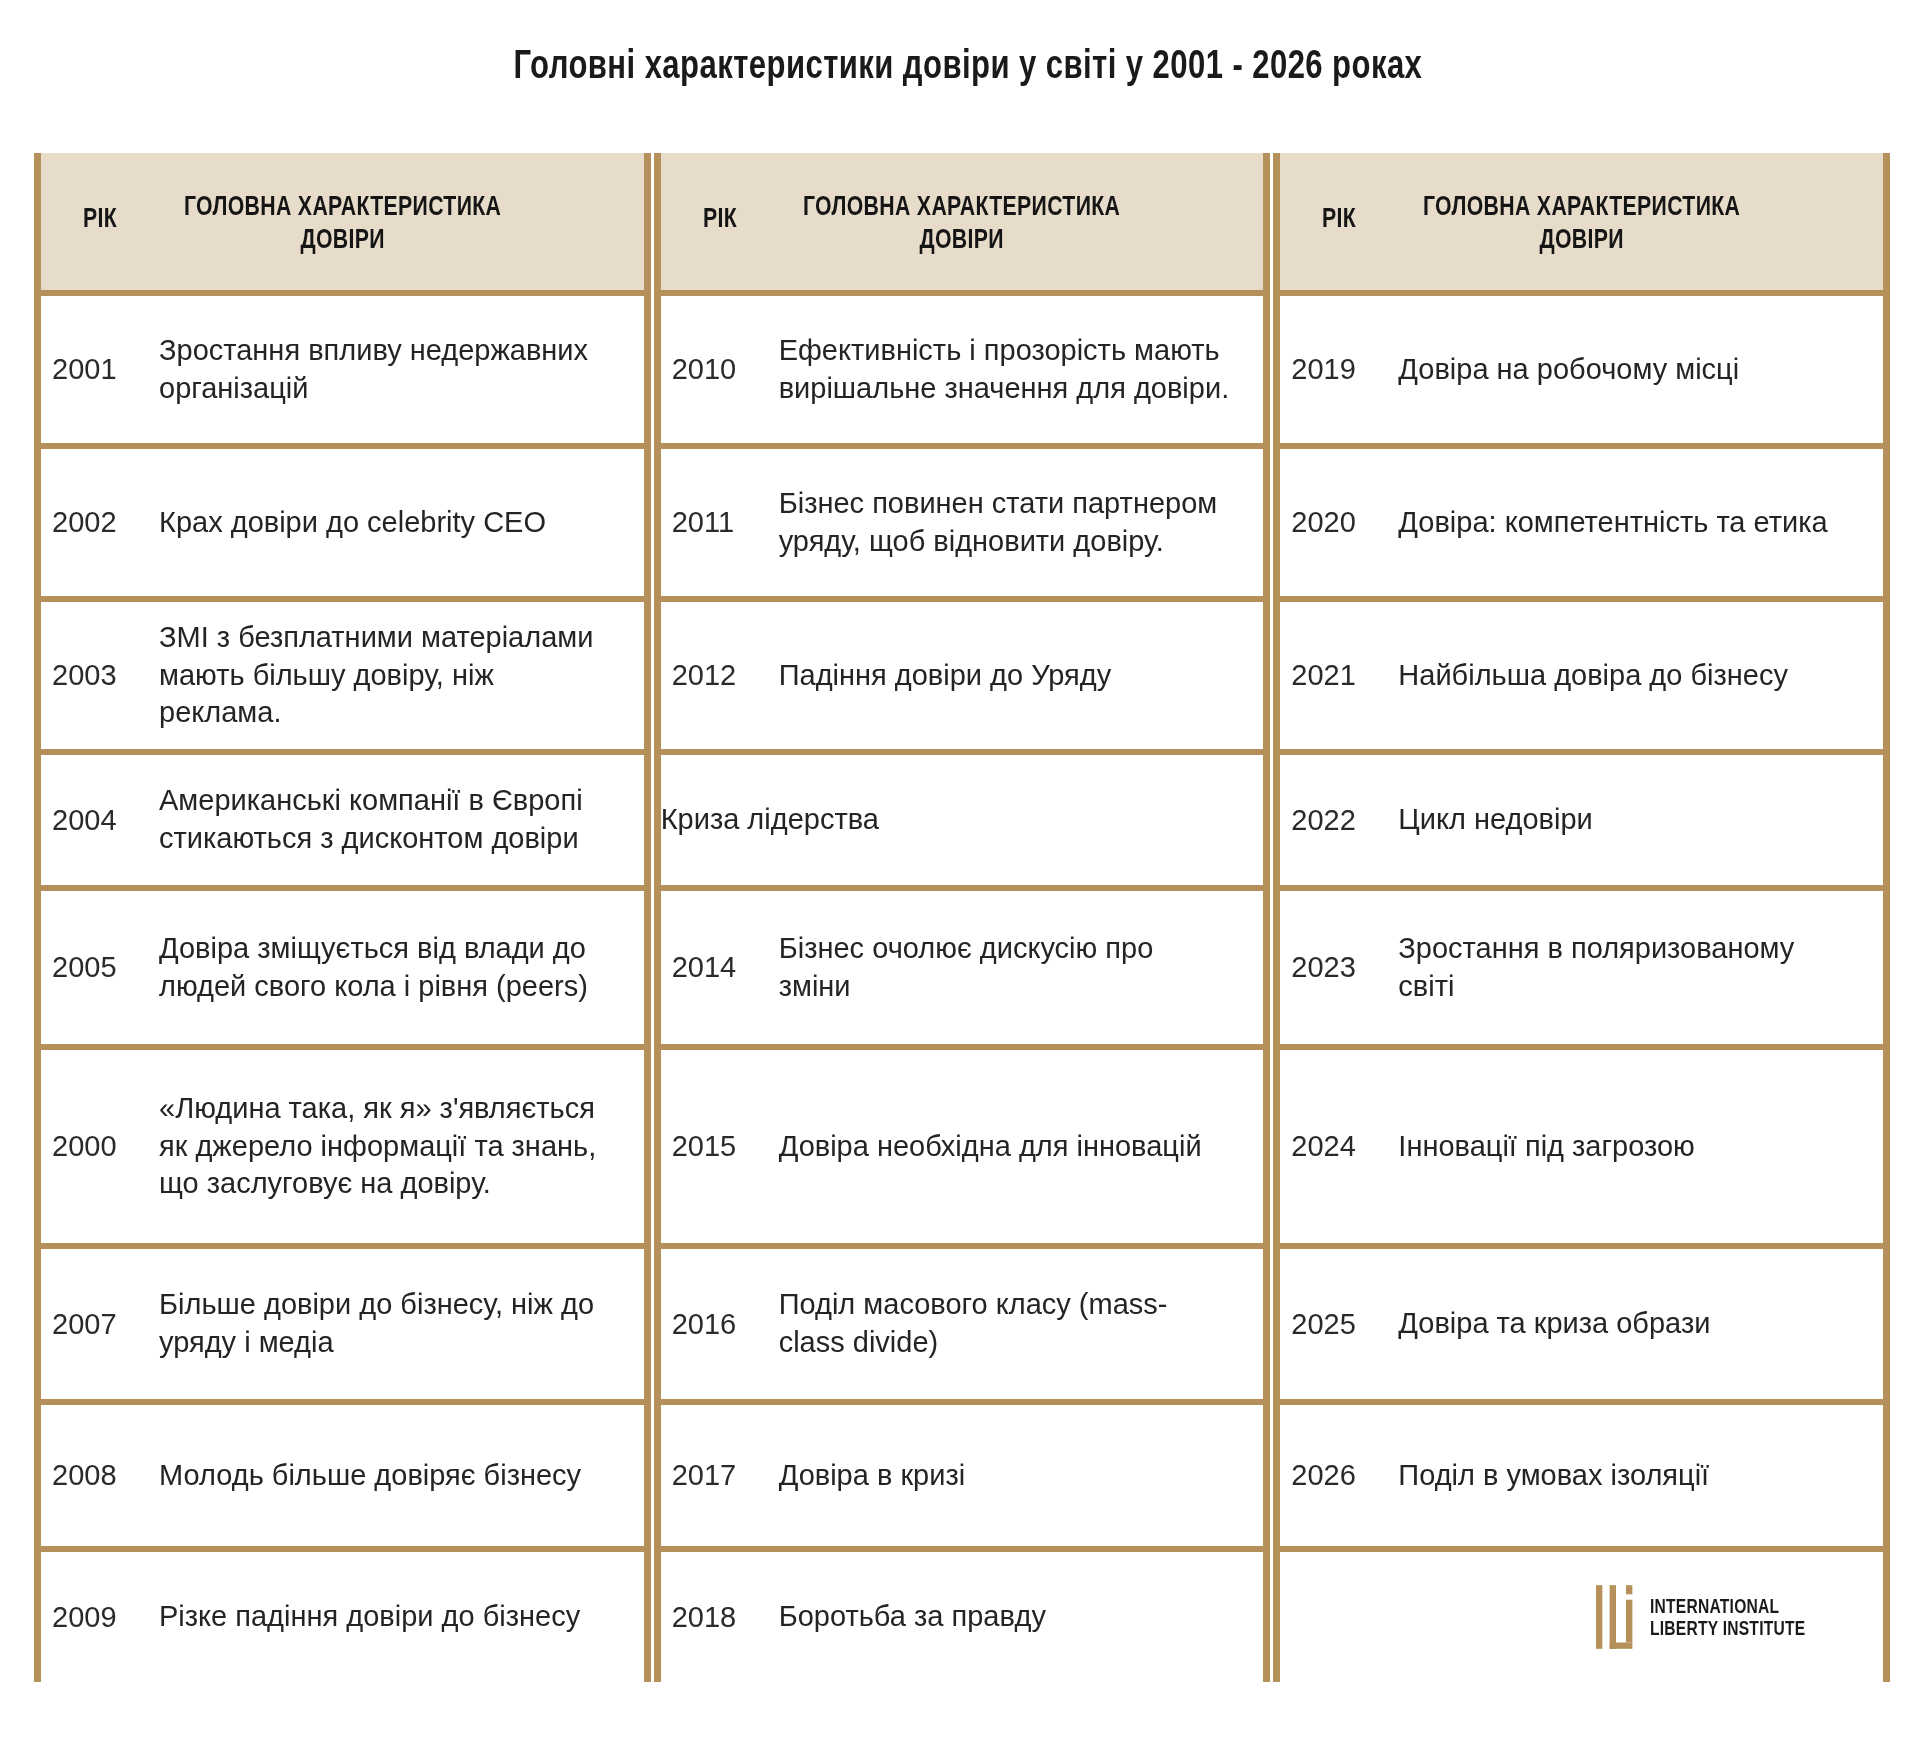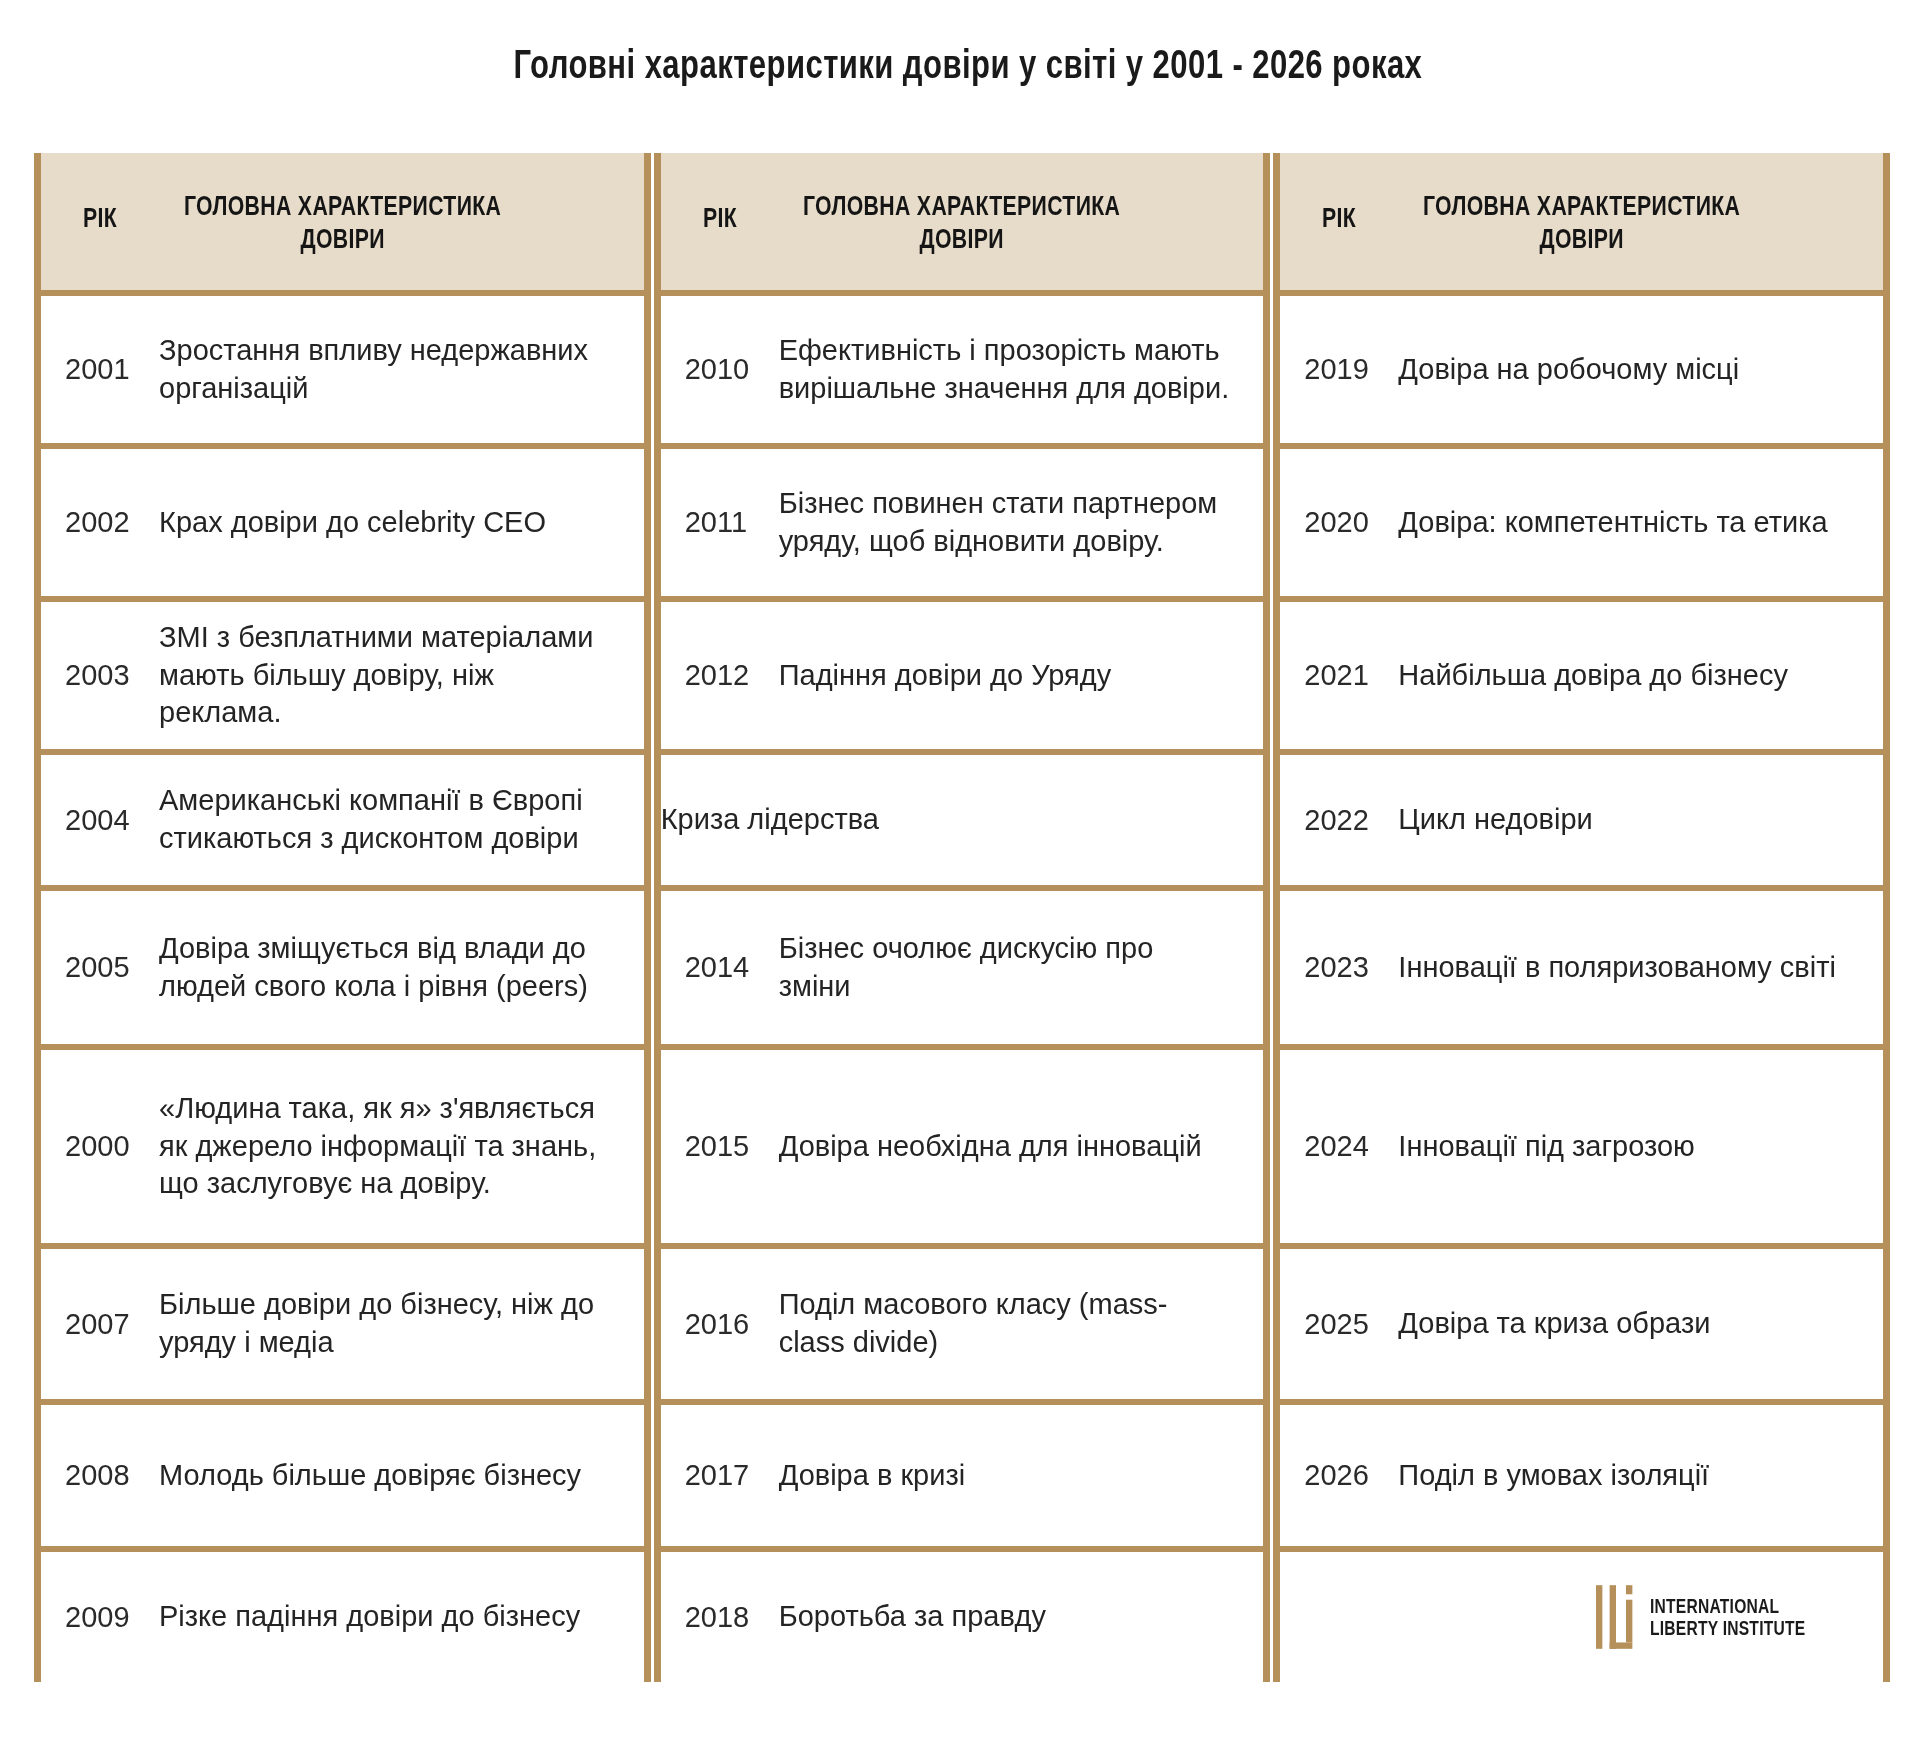--- a/index.html
+++ b/index.html
@@ -14,21 +14,21 @@
   .row{display:flex;border-top:6px solid #b5905a;box-sizing:border-box;background:#ffffff;}
   .row.header{border-top:none;background:#e7dcc9;position:relative;}
   .h0{height:137px}.h1{height:153px}.h2{height:153px}.h3{height:153px}.h4{height:136px}
   .h5{height:159px}.h6{height:199px}.h7{height:156px}.h8{height:147px}.h9{height:136px}
   .hdr-year{position:absolute;left:0;top:0;bottom:8px;width:118px;
             display:flex;align-items:center;justify-content:center;}
   .hdr-label{position:absolute;left:0;top:0;right:0;bottom:0;
              display:flex;flex-direction:column;align-items:center;justify-content:center;gap:4px;}
   .cond{display:inline-block;font-size:25px;font-weight:bold;color:#151515;
         white-space:nowrap;transform:scale(0.85,1.12);letter-spacing:0.4px;}
-  .year-cell{flex:0 0 118px;width:118px;box-sizing:border-box;padding-left:24px;
+  .year-cell{flex:0 0 118px;width:118px;box-sizing:border-box;padding-left:11px;
              display:flex;align-items:center;font-size:29px;color:#2a2a2a;}
   .text-cell{flex:1;display:flex;align-items:center;padding-right:34px;min-width:0;}
   .text-cell span{font-size:29px;line-height:1.31;color:#242424;}
   .logo-row{justify-content:flex-end;align-items:center;padding-right:34px;}
   .logo{display:flex;align-items:center;gap:14px;}
   .logo-mark{display:block;}
   .logo-text{display:flex;flex-direction:column;justify-content:center;}
   .logo-text div{font-size:20px;font-weight:bold;color:#1a1a1a;line-height:1.12;
                  white-space:nowrap;transform:scaleX(0.78);transform-origin:left center;
                  letter-spacing:0.3px;}
@@ -205,21 +205,21 @@
       </div>
       <div class="row h4">
         <div class="year-cell">2022</div>
         <div class="text-cell">
             <span>Цикл недовіри</span>
           </div>
       </div>
       <div class="row h5">
         <div class="year-cell">2023</div>
         <div class="text-cell">
-            <span>Інновації в поляризованому світі</span>
+            <span>Зростання в поляризованому світі</span>
           </div>
       </div>
       <div class="row h6">
         <div class="year-cell">2024</div>
         <div class="text-cell">
             <span>Інновації під загрозою</span>
           </div>
       </div>
       <div class="row h7">
         <div class="year-cell">2025</div>

